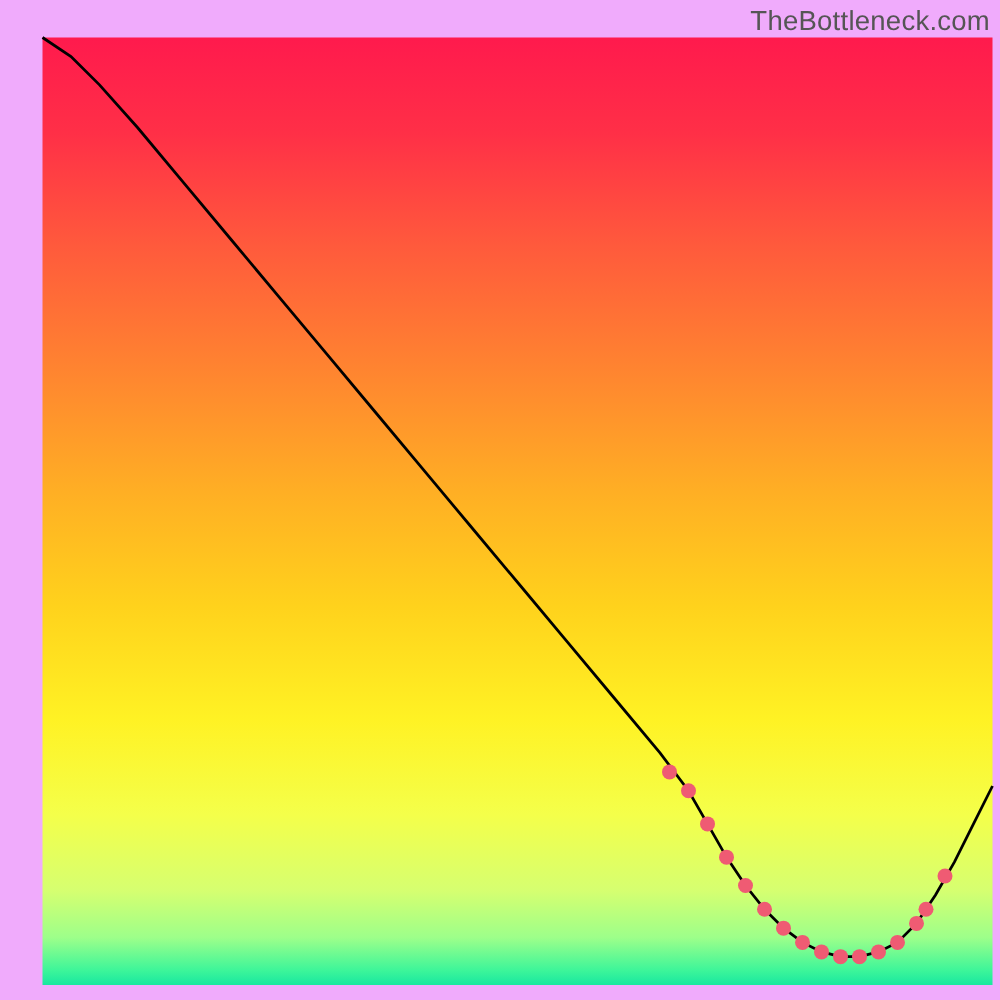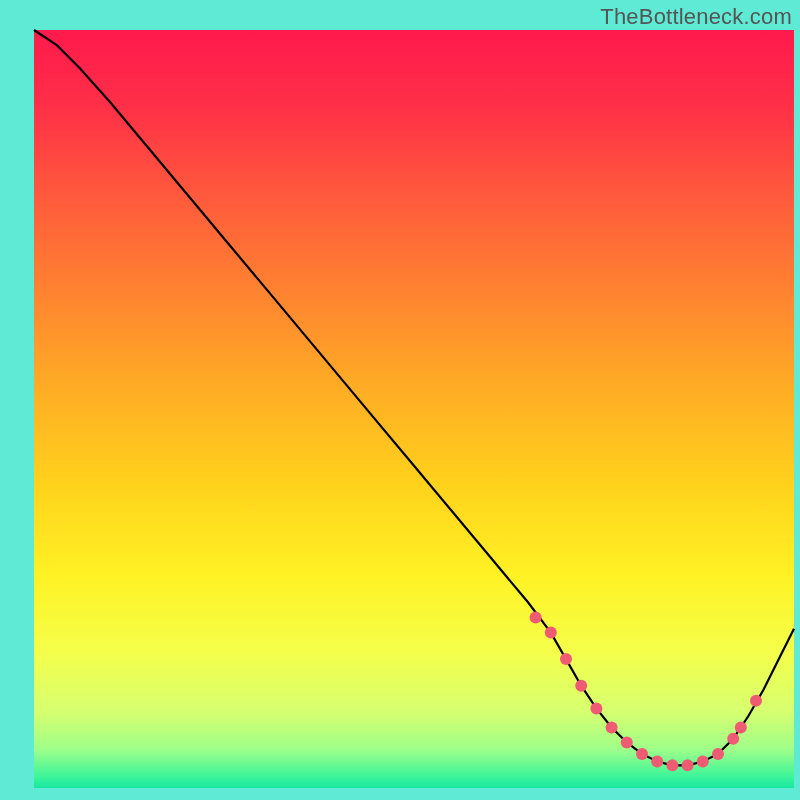--- a/index.html
+++ b/index.html
@@ -8,21 +8,21 @@
     width: 800px;
     height: 800px;
     background: #000;
     overflow: hidden;
     font-family: Arial, Helvetica, sans-serif;
   }
   .frame {
     position: relative;
     width: 800px;
     height: 800px;
-    background: #5eead4;
+    background: #f0abfc;
   }
   .attribution {
     position: absolute;
     top: 4px;
     right: 8px;
     color: #555;
     font-size: 22px;
     font-weight: 500;
     letter-spacing: 0.2px;
     z-index: 10;

